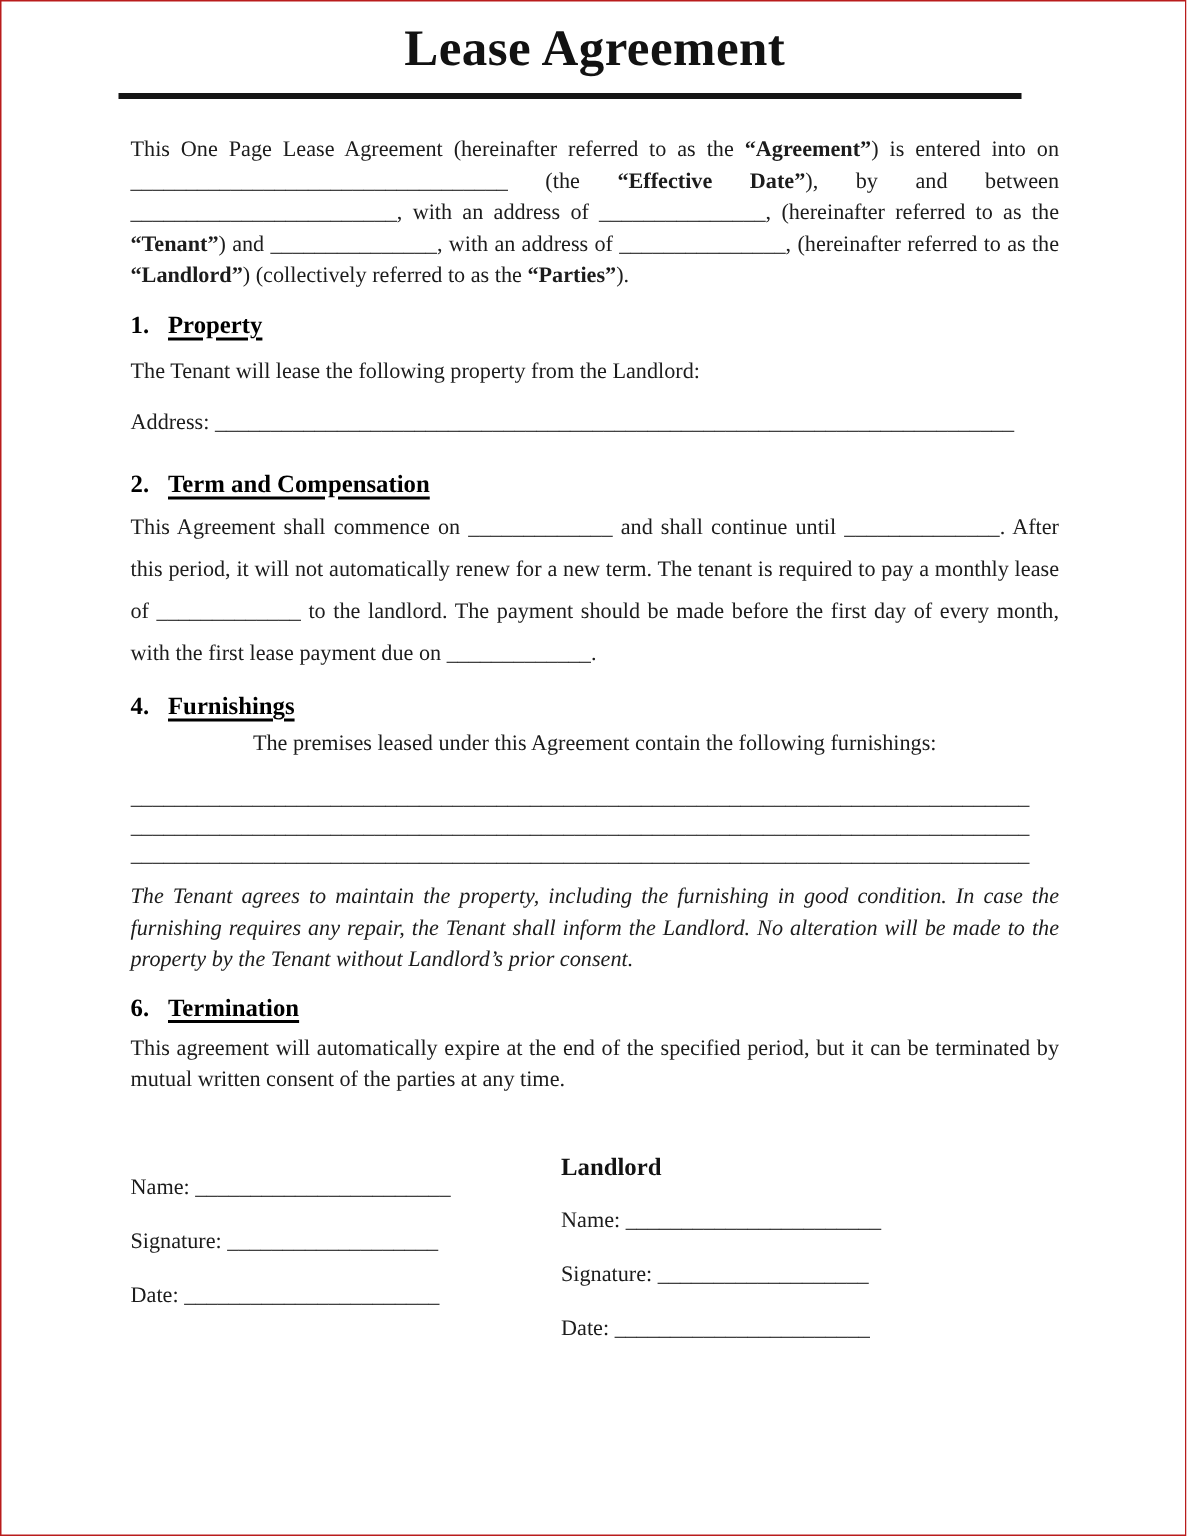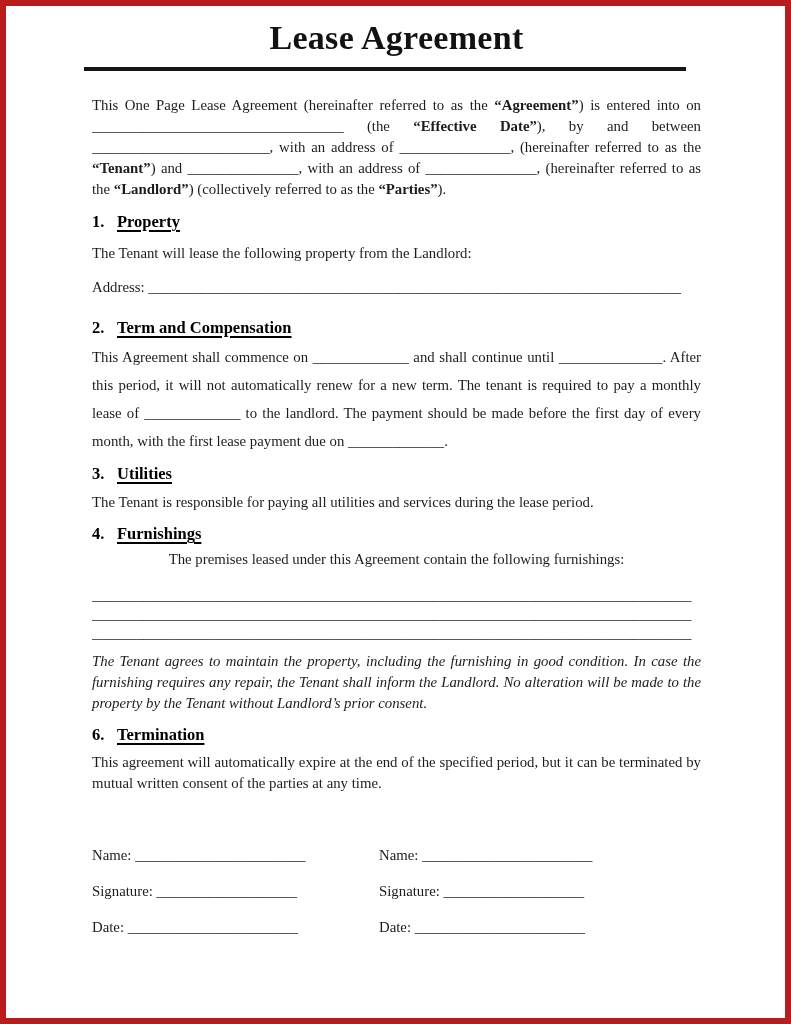--- a/index.html
+++ b/index.html
@@ -1,18 +1,18 @@
 <!DOCTYPE html>
 <html><head>
 <meta charset="utf-8">
 <style>
   html, body { margin: 0; padding: 0; background: #ffffff; }
   .page {
     width: 791px; height: 1024px; box-sizing: border-box;
-    border: 6px solid #b91c1c;
+    border: 1px solid #b91c1c;
     padding: 12px 84px 0 86px;
     background: #ffffff;
     color: #1c1c1c;
     font-family: "Liberation Serif", "DejaVu Serif", serif;
     overflow: hidden;
   }
   .doc-title {
     margin: 0; text-align: center;
     font-size: 34px; line-height: 40px; font-weight: bold;
     letter-spacing: 0.3px; color: #121212;
@@ -71,26 +71,20 @@
     </p>
   </div>
 
   <div class="section s2">
     <h2 class="sec-h">
       <span class="num">2.</span><span class="hname">Term and Compensation</span>
     </h2>
     <p class="body">This Agreement shall commence on _____________ and shall continue until ______________. After this period, it will not automatically renew for a new term. The tenant is required to pay a monthly lease of _____________ to the landlord. The payment should be made before the first day of every month, with the first lease payment due on _____________.</p>
   </div>
 
-  <div class="section s3">
-    <h2 class="sec-h">
-      <span class="num">3.</span><span class="hname">Utilities</span>
-    </h2>
-    <p class="body">The Tenant is responsible for paying all utilities and services during the lease period.</p>
-  </div>
 
   <div class="section s4">
     <h2 class="sec-h">
       <span class="num">4.</span><span class="hname">Furnishings</span>
     </h2>
     <p class="body">The premises leased under this Agreement contain the following furnishings:</p>
     <div class="blank-lines">
       <p>_________________________________________________________________________________</p>
       <p>_________________________________________________________________________________</p>
       <p>_________________________________________________________________________________</p>
@@ -117,20 +111,21 @@
       <p class="sig-row">
         <span>Signature:</span>
         <span>___________________</span>
       </p>
       <p class="sig-row">
         <span>Date:</span>
         <span>_______________________</span>
       </p>
     </div>
     <div class="sig-col">
+      <h3>Landlord</h3>
       <p class="sig-row">
         <span>Name:</span>
         <span>_______________________</span>
       </p>
       <p class="sig-row">
         <span>Signature:</span>
         <span>___________________</span>
       </p>
       <p class="sig-row">
         <span>Date:</span>

